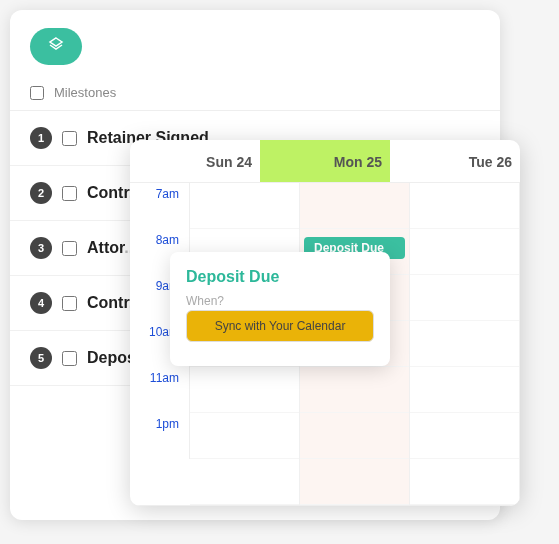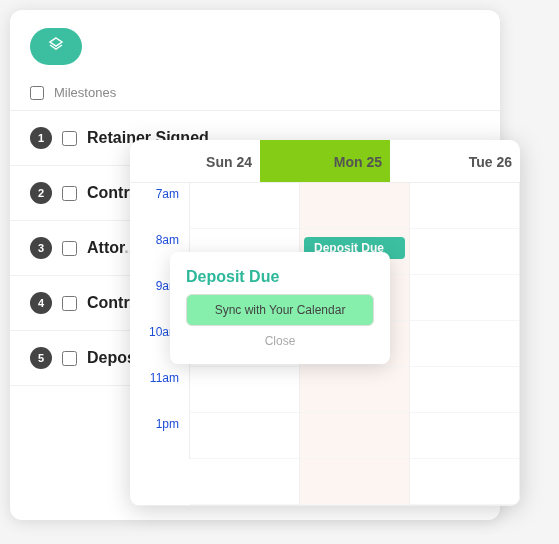--- a/index.html
+++ b/index.html
@@ -134,21 +134,21 @@
 
     .cal-day-header {
       text-align: right;
       padding: 14px 8px 12px 8px;
       font-size: 14px;
       font-weight: 600;
       color: #555;
     }
 
     .cal-day-header.highlighted {
-      background: #84cc16;
+      background: #bef264;
       color: #555;
     }
 
     .calendar-body {
       display: grid;
       grid-template-columns: 60px 1fr 1fr 1fr;
       border-bottom: 1px solid #eee;
     }
 
     .time-col {
@@ -227,21 +227,21 @@
     }
 
     .detail-date {
       font-size: 13px;
       color: #333;
       font-weight: 500;
       margin-bottom: 14px;
     }
 
     .btn-sync-calendar {
-      background: #86efac;
+      background: #eab308;
       border: 1px solid #ddd;
       border-radius: 6px;
       padding: 8px 12px;
       font-size: 12px;
       font-weight: 500;
       color: #444;
       cursor: pointer;
       width: 100%;
       margin-bottom: 8px;
     }
@@ -354,17 +354,17 @@
       <div class="day-cell"></div>
       <div class="day-cell"></div>
       <div class="day-cell"></div>
       <div class="day-cell"></div>
     </div>
   </div>
 </div>
 
 <div class="detail-popup">
   <div class="detail-title">Deposit Due</div>
+  <div class="detail-when-label">When?</div>
   <button class="btn-sync-calendar">
     <span>Sync with Your Calendar</span>
   </button>
-  <span class="detail-close-link">Close</span>
 </div>
 
 </body></html>

